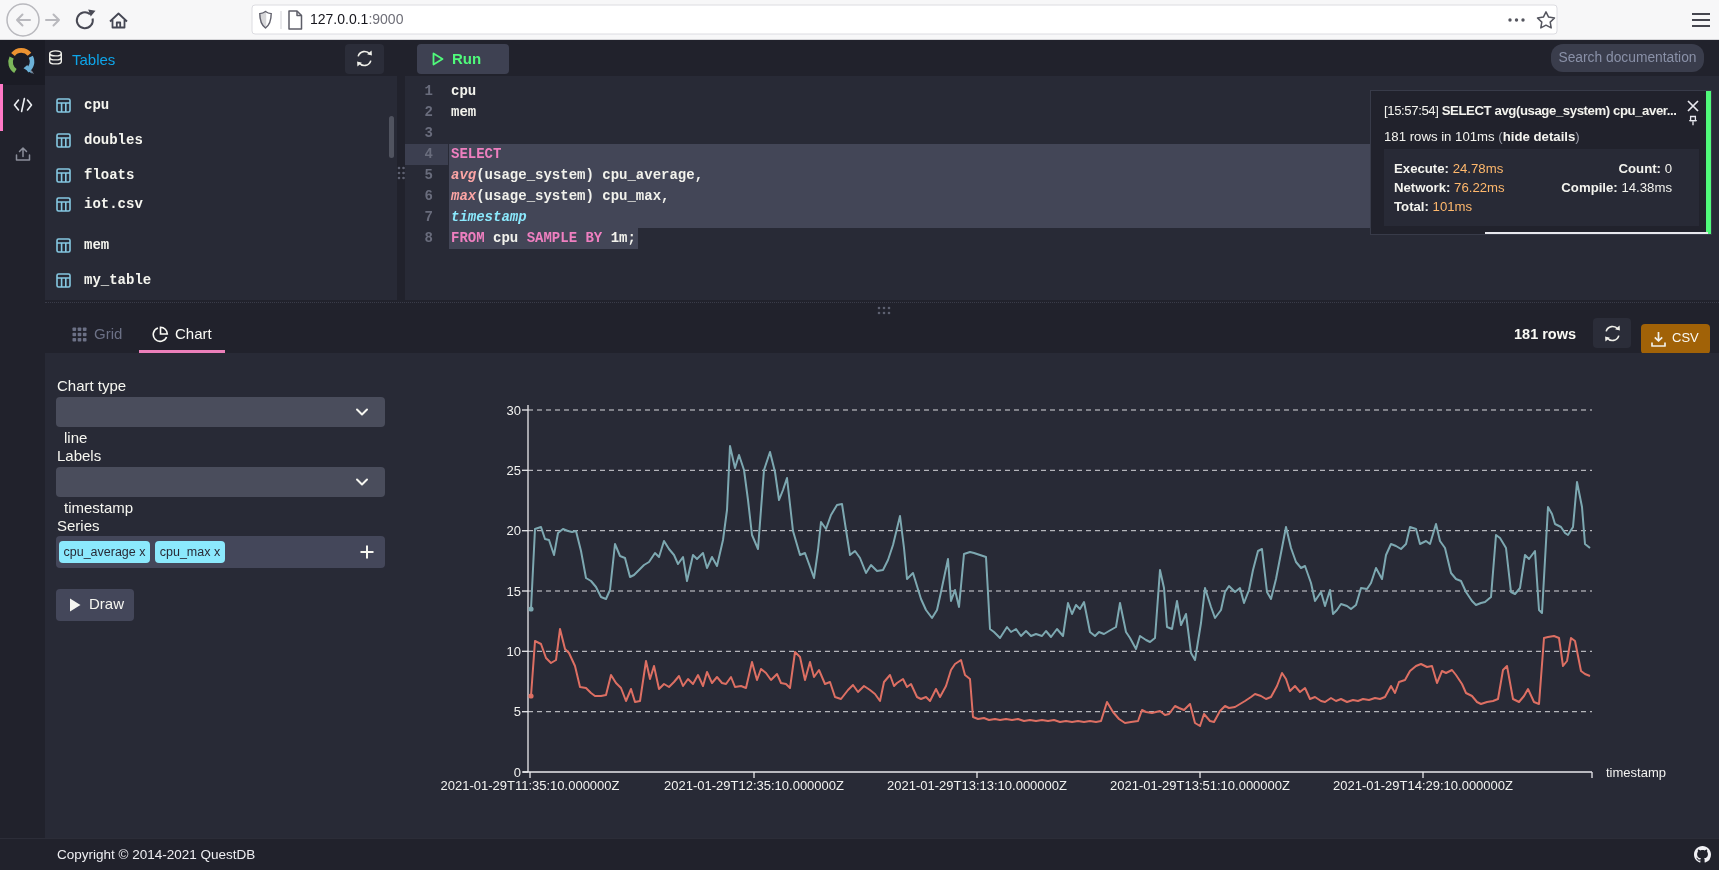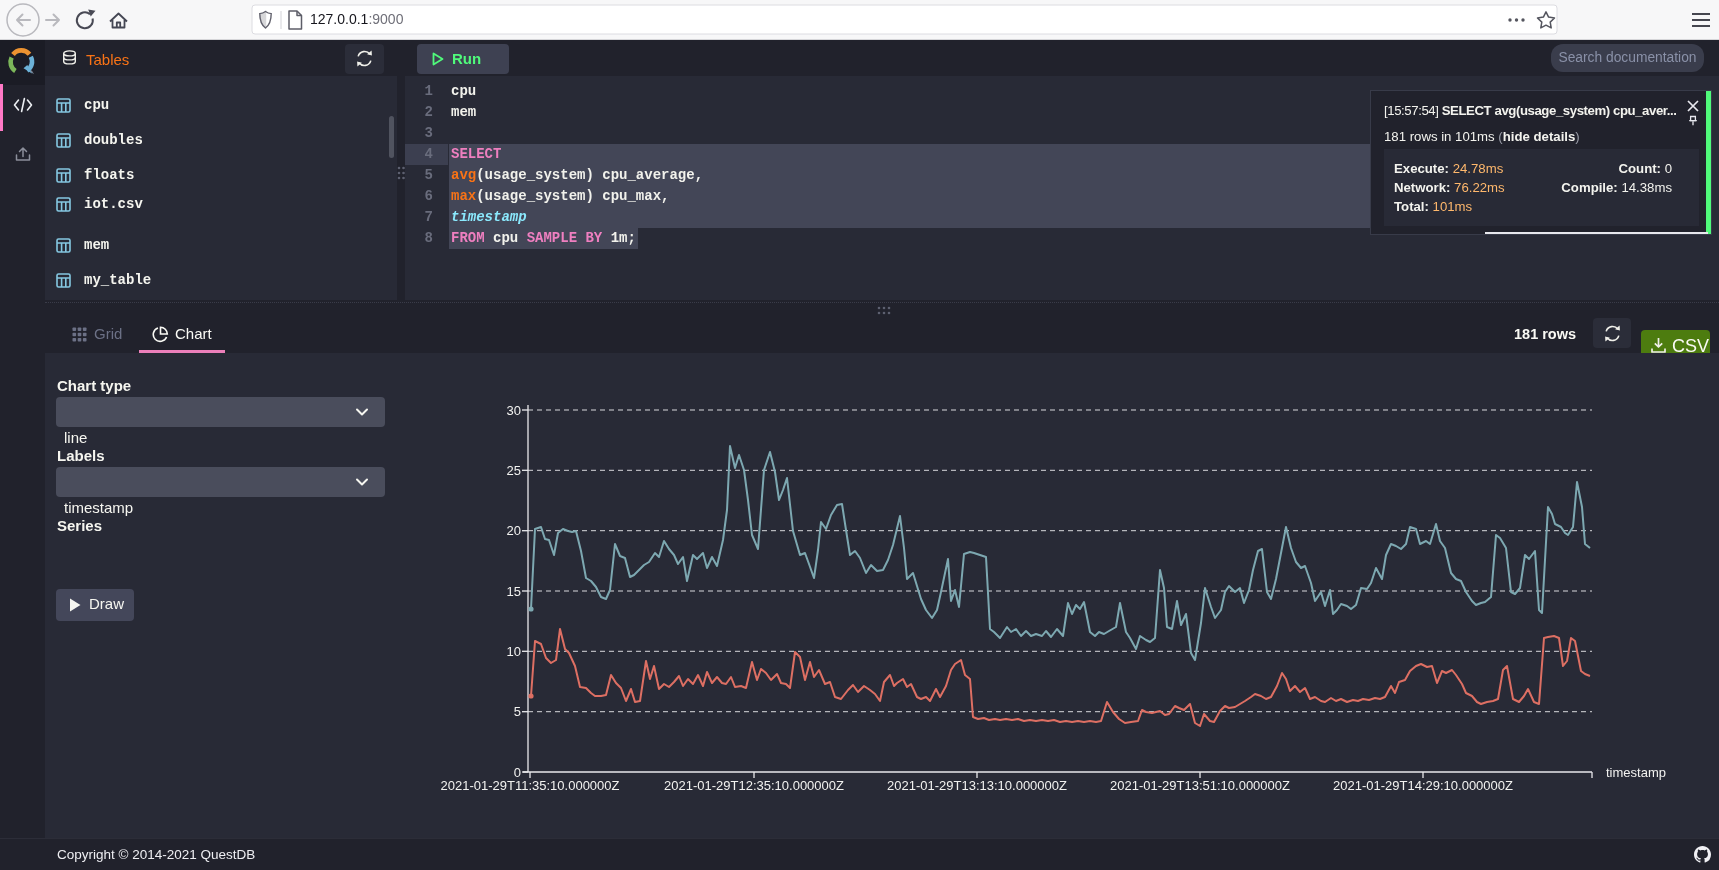--- a/index.html
+++ b/index.html
@@ -16,21 +16,21 @@
   
   #app { position:absolute; left:0; top:40px; width:1719px; height:830px; background:#21222c; }
 
   
   #logo { position:absolute; left:0; top:0; width:45px; height:45px; background:#1b1c25; }
   #railbar { position:absolute; left:0; top:44px; width:3px; height:47px; background:#ff79c6; }
   .railicon { position:absolute; left:0; width:45px; text-align:center; }
 
   
   #topbar { position:absolute; left:45px; top:0; width:1674px; height:36px; background:#21222c; }
-  #tableshead { position:absolute; left:18px; top:0; width:340px; height:36px; color:#f97316; }
+  #tableshead { position:absolute; left:4px; top:0; width:340px; height:36px; color:#0ea5e9; }
   #tableshead .t { position:absolute; left:23px; top:11px; font-size:15px; }
   #refresh1 { position:absolute; left:300px; top:4px; width:39px; height:30px; background:#2b2d39; border-radius:4px; }
   #runbtn { position:absolute; left:372px; top:4px; width:92px; height:30px; background:#3e4152; border-radius:4px; }
   #runbtn .t { position:absolute; left:35px; top:6px; color:#50fa7b; font-size:15px; font-weight:bold; }
   #searchdoc { position:absolute; left:1506px; top:4px; width:153px; height:28px; background:#3a3d4c; border-radius:12px;
      color:#8a91a8; font-size:13.8px; text-align:center; line-height:28px; }
 
   
   #tablespanel { position:absolute; left:45px; top:36px; width:352px; height:224px; background:#282a36; overflow:hidden; }
   .trow { position:absolute; left:0; width:352px; height:35px; }
@@ -42,47 +42,47 @@
   
   #vsplit { position:absolute; left:397px; top:36px; width:8px; height:224px; background:#21222c; }
 
   
   #editor { position:absolute; left:405px; top:36px; width:1314px; height:224px; background:#282a36;
      font-family:"Liberation Mono", monospace; font-size:14px; font-weight:bold; }
   .lnum { position:absolute; width:28px; text-align:right; color:#696c7c; font-weight:bold; }
   .cline { position:absolute; left:46px; white-space:pre; color:#f2f2ec; }
   .selband { position:absolute; left:44px; background:#434657; }
   .gutsel { position:absolute; left:0px; width:43px; background:#3c3f50; }
-  .kw { color:#ef7fc0; } .fn { color:#f97316; } .ts { color:#8be9fd; font-style:italic; }
+  .kw { color:#ef7fc0; } .fn { color:#fca5a5;font-style:italic; } .ts { color:#8be9fd; font-style:italic; }
 
   
   #notif { position:absolute; left:1370px; top:50px; width:342px; height:145px; background:#21222c;
      border:1px solid #383b49; font-size:13.2px; color:#f3f3ee; }
   #notif .greenbar { position:absolute; right:0; top:0; width:5px; height:143px; background:#50fa7b; }
   #notif .progress { position:absolute; left:114px; bottom:0; width:223px; height:2px; background:#e8e8ee; }
   #ndetails { position:absolute; left:13px; top:58px; width:315px; height:77px; background:#282a36; }
   #ndetails .row { position:absolute; left:10px; width:278px; }
   .orange { color:#ffb86c; }
 
   
   #splitrow { position:absolute; left:45px; top:262px; width:1674px; height:16px; background:#21222c;
      border-top:1px dotted #3a3c49; }
   #tabbar { position:absolute; left:45px; top:278px; width:1674px; height:35px; background:#21222c; }
   .tab { position:absolute; top:0; height:35px; font-size:15px; }
   #tabgrid { left:27px; color:#6c7186; }
   #tabchart { left:107px; color:#fafaf5; }
   #chartline { position:absolute; left:94px; top:32px; width:86px; height:3px; background:#ec7fba; }
   #rowsinfo { position:absolute; left:1469px; top:8px; color:#fafaf5; font-size:14.5px; font-weight:bold; }
   #refresh2 { position:absolute; left:1548px; top:0px; width:38px; height:30px; background:#2b2d39; border-radius:4px; }
-  #csvbtn { position:absolute; left:1596px; top:12px; width:69px; height:30px; background:#4d7c0f; border-radius:4px;
-     color:#fafaf5; font-size:18px; }
+  #csvbtn { position:absolute; left:1596px; top:6px; width:69px; height:30px; background:#a16207; border-radius:4px;
+     color:#fafaf5; font-size:13px; }
 
   
   #content { position:absolute; left:45px; top:313px; width:1674px; height:485px; background:#282a36; }
-  .cfglabel { position:absolute; left:12px; color:#f6f6f0; font-size:15px; font-weight:bold; }
+  .cfglabel { position:absolute; left:12px; color:#f6f6f0; font-size:15px; font-weight:normal; }
   .select { position:absolute; left:11px; width:329px; height:30px; background:#4a4d5c; border-radius:4px;
      color:#f6f6f0; font-size:15px; }
   .select .v { position:absolute; left:8px; top:6px;margin-top:26px; }
   .select .chev { position:absolute; right:16px; top:7px; }
   #seriesbox { position:absolute; left:11px; top:183px; width:329px; height:32px; background:#44475a; border-radius:4px; }
   .chip { position:absolute; top:5px; height:22px; background:#8be9fd; border-radius:4px; color:#282a36;
      font-size:12.5px; line-height:22px; text-align:center; }
   #drawbtn { position:absolute; left:11px; top:236px; width:78px; height:32px; background:#44475a; border-radius:4px;
      color:#f6f6f0; font-size:15px; }
   </style>
@@ -374,20 +374,27 @@
         </svg>
       </div>
     <div class="cfglabel" style="top:94px;">Labels</div>
     <div class="select" style="top:114px;">
         <span class="v">timestamp</span>
         <svg class="chev" width="14" height="16" xmlns="http://www.w3.org/2000/svg">
           <path d="M2 5.5 l5 5 l5-5" stroke="#f6f6f0" stroke-width="2" fill="none" stroke-linecap="round" stroke-linejoin="round"></path>
         </svg>
       </div>
     <div class="cfglabel" style="top:164px;">Series</div>
+    <div id="seriesbox">
+      <div class="chip" style="left:3px; width:91px;">cpu_average x</div>
+      <div class="chip" style="left:99px; width:70px;">cpu_max x</div>
+      <svg style="position:absolute;right:10px;top:8px;" width="16" height="16" xmlns="http://www.w3.org/2000/svg">
+          <path d="M8 1.5 V14.5 M1.5 8 H14.5" stroke="#f6f6f0" stroke-width="2"></path>
+        </svg>
+    </div>
     <div id="drawbtn">
       <svg style="position:absolute;left:12px;top:9px;" width="14" height="14" xmlns="http://www.w3.org/2000/svg">
         <path d="M2 0.5 L12.5 7 L2 13.5 Z" fill="#f6f6f0"></path>
       </svg>
       <span style="position:absolute; left:33px; top:6px;">Draw</span>
     </div>
     <svg style="position:absolute;left:0;top:0;" width="1674" height="485" xmlns="http://www.w3.org/2000/svg">
     <g transform="translate(-45,-353)">
     <g stroke="#d8d8dc" stroke-width="1" stroke-dasharray="5 4">
       <line x1="528" y1="410" x2="1592" y2="410"></line>

